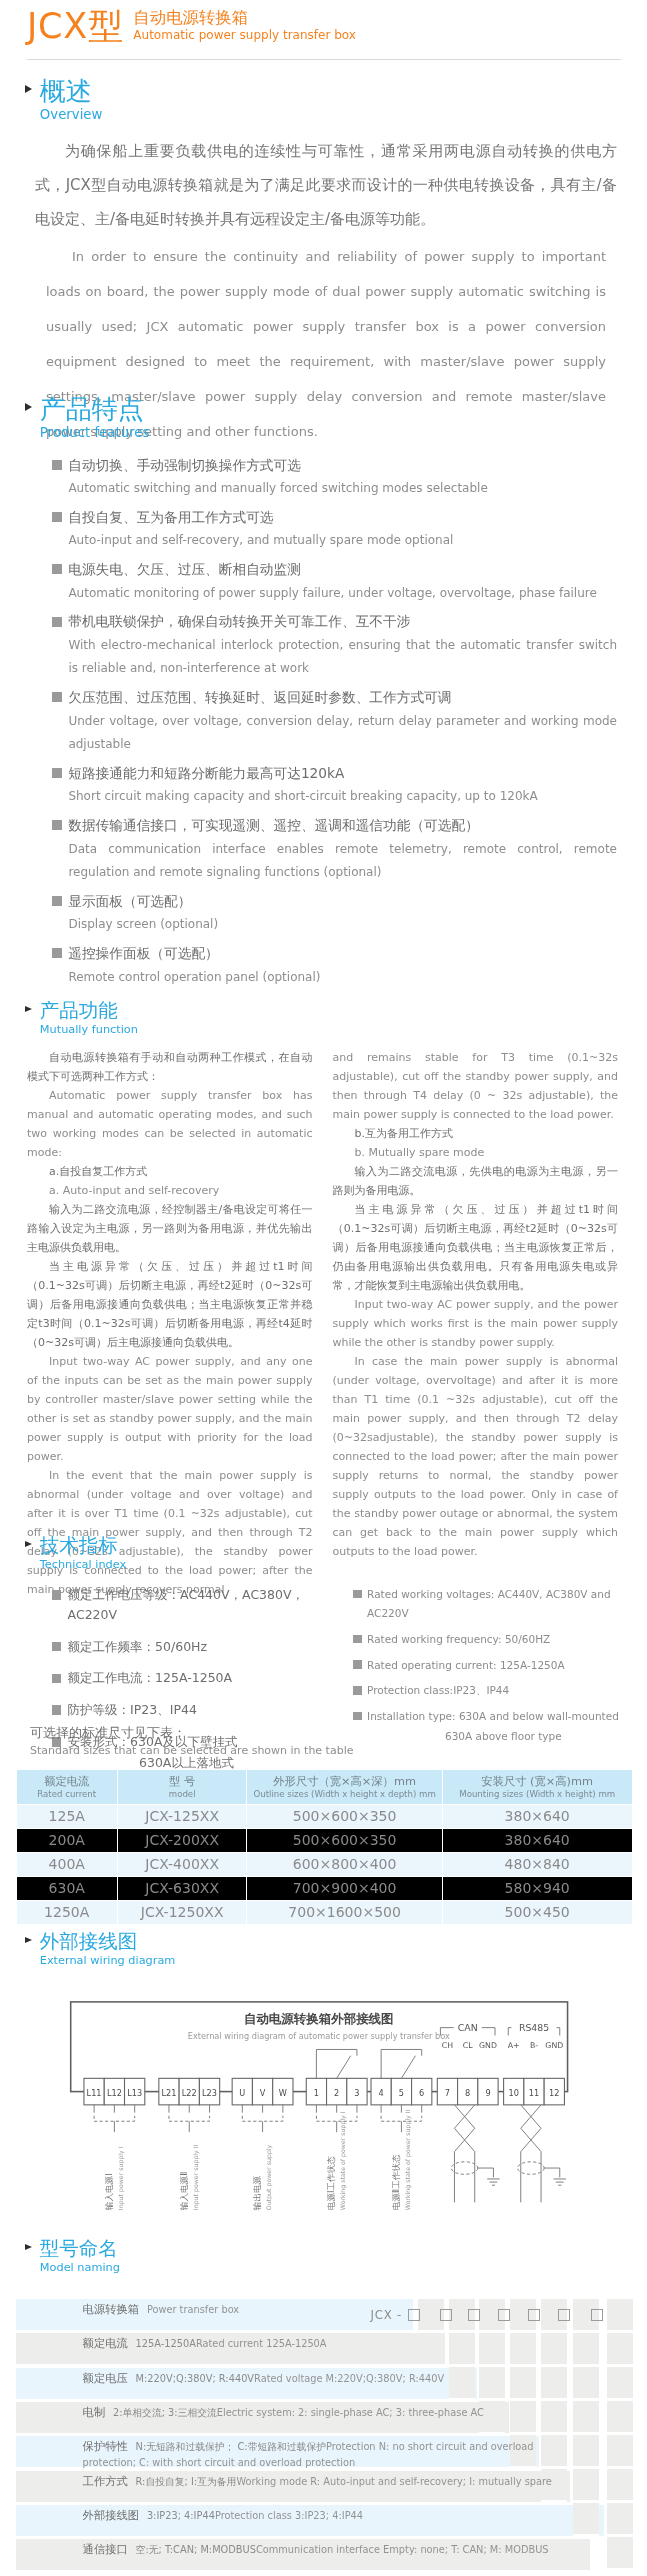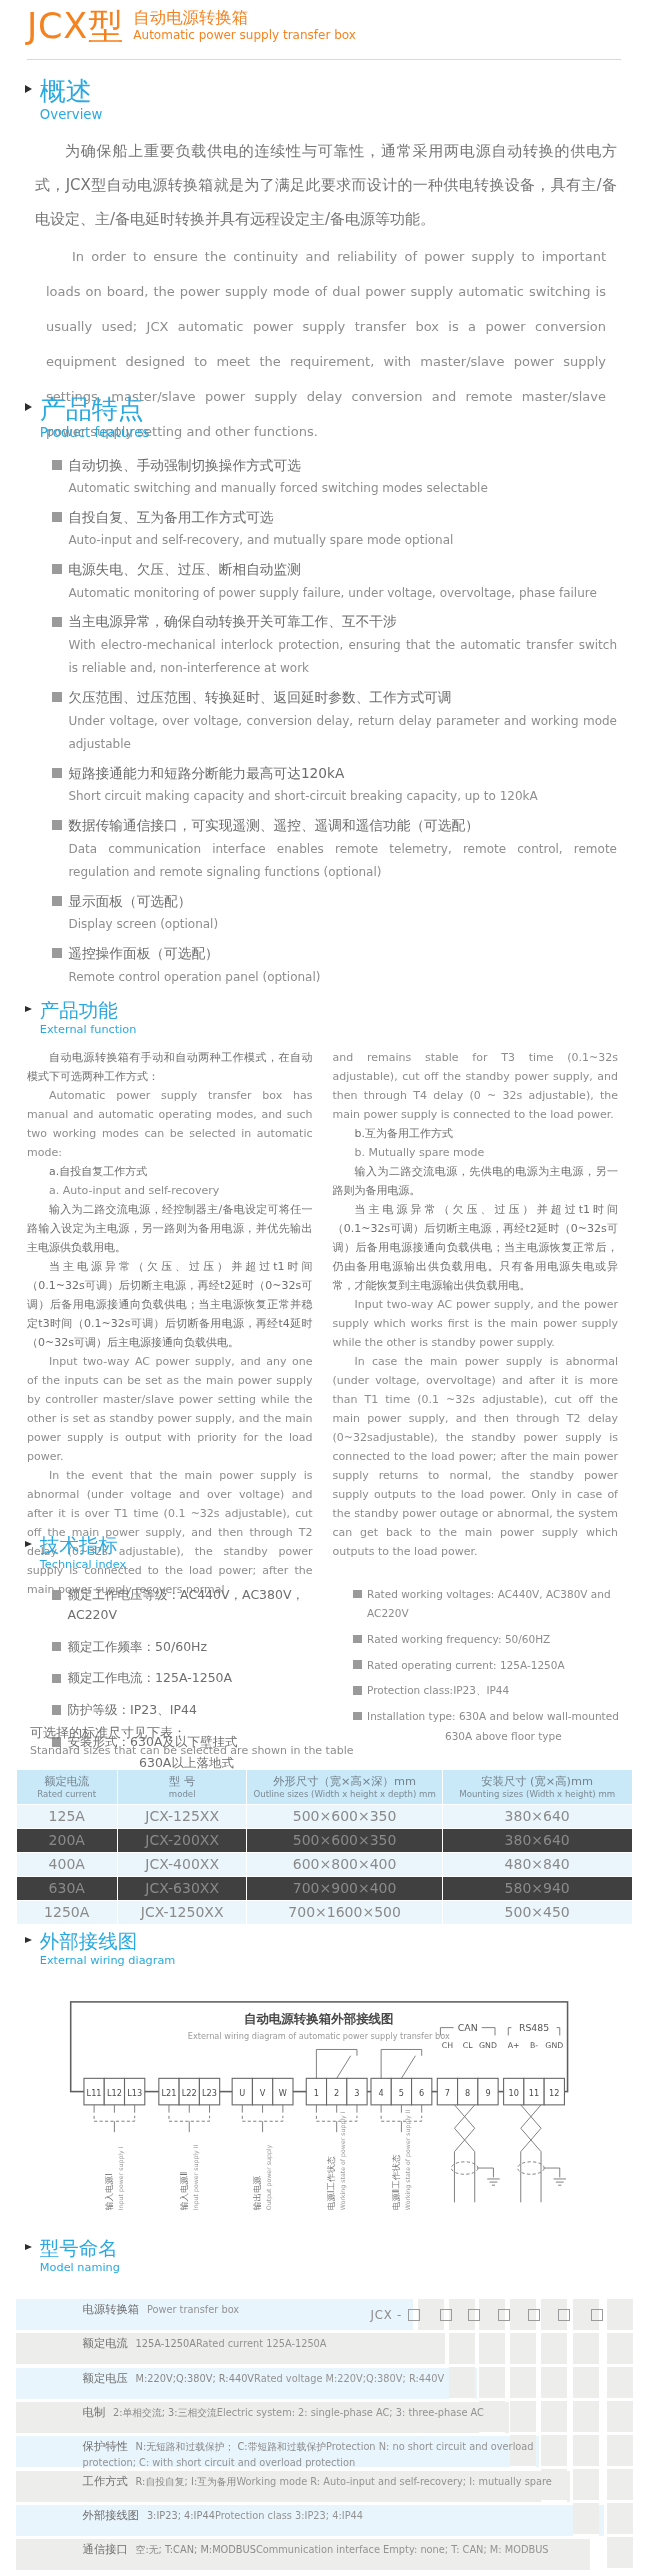--- a/index.html
+++ b/index.html
@@ -56,21 +56,21 @@
   .eitem2{color:#8c8c8c;font-size:10.5px;line-height:19.5px;padding-left:92px;}
 
   
   .note-cn{color:#6f6f6f;font-size:13px;padding-left:30px;margin:0;}
   .note-en{color:#8e8e8e;font-size:11px;padding-left:30px;margin:1.6px 0 0 0;}
   table.sizes{border-collapse:separate;border-spacing:1.6px;margin-left:15.6px;width:617px;background:#fff;}
   table.sizes th{background:#c9e8f8;font-weight:400;padding:3.9px 1.6px;}
   table.sizes th .hcn{color:#73828b;font-size:11.3px;line-height:15px;}
   table.sizes th .hen{color:#7d8c95;font-size:8.6px;line-height:11px;}
   table.sizes td{background:#eaf5fc;color:#8a8a8a;font-size:14px;text-align:center;height:21px;}
-  table.sizes tr.alt td{background:#404040;}
+  table.sizes tr.alt td{background:#000000;}
 
   
   .diagwrap{position:absolute;left:43px;top:1998px;}
   .diag-line{stroke:#777;stroke-width:1.2;fill:none;}
   .diag-box{stroke:#5f5f5f;stroke-width:2;fill:none;}
   .tcell{stroke:#666;stroke-width:1.4;fill:#ffffff;}
   .tlabel{font-size:10.5px;fill:#4a4a4a;text-anchor:middle;font-family:"DejaVu Sans",sans-serif;}
   .pin{font-size:10px;fill:#555;text-anchor:middle;}
   .bus{font-size:12px;fill:#555;text-anchor:middle;}
   .dtitle-cn{font-size:16px;fill:#474747;font-weight:bold;text-anchor:middle;font-family:"DejaVu Serif","Liberation Serif",serif;}
@@ -150,21 +150,21 @@
       <div class="feat">
           <div class="fcn">
             <span class="bullet"></span>
             <span>电源失电、欠压、过压、断相自动监测</span>
           </div>
           <div class="fen">Automatic monitoring of power supply failure, under voltage, overvoltage, phase failure</div>
         </div>
       <div class="feat">
           <div class="fcn">
             <span class="bullet"></span>
-            <span>当主电源异常，确保自动转换开关可靠工作、互不干涉</span>
+            <span>带机电联锁保护，确保自动转换开关可靠工作、互不干涉</span>
           </div>
           <div class="fen">With electro-mechanical interlock protection, ensuring that the automatic transfer switch is reliable and, non-interference at work</div>
         </div>
       <div class="feat">
           <div class="fcn">
             <span class="bullet"></span>
             <span>欠压范围、过压范围、转换延时、返回延时参数、工作方式可调</span>
           </div>
           <div class="fen">Under voltage, over voltage, conversion delay, return delay parameter and working mode adjustable</div>
         </div>
@@ -197,21 +197,21 @@
           <div class="fen">Remote control operation panel (optional)</div>
         </div>
     </div>
   </div>
 
   <div class="abs" style="top:999px;">
     <div class="sec small">
       <span class="tri"></span>
       <div>
         <h2>产品功能</h2>
-        <div class="sub">External function</div>
+        <div class="sub">Mutually function</div>
       </div>
     </div>
     <div class="cols">
       <div class="col">
         <p class="cn">自动电源转换箱有手动和自动两种工作模式，在自动模式下可选两种工作方式：</p>
         <p class="en">Automatic power supply transfer box has manual and automatic operating modes, and such two working modes can be selected in automatic mode:</p>
         <p class="cn">a.自投自复工作方式</p>
         <p class="en">a. Auto-input and self-recovery</p>
         <p class="cn">输入为二路交流电源，经控制器主/备电设定可将任一路输入设定为主电源，另一路则为备用电源，并优先输出主电源供负载用电。</p>
         <p class="cn">当主电源异常（欠压、过压）并超过t1时间（0.1~32s可调）后切断主电源，再经t2延时（0~32s可调）后备用电源接通向负载供电；当主电源恢复正常并稳定t3时间（0.1~32s可调）后切断备用电源，再经t4延时（0~32s可调）后主电源接通向负载供电。</p>

